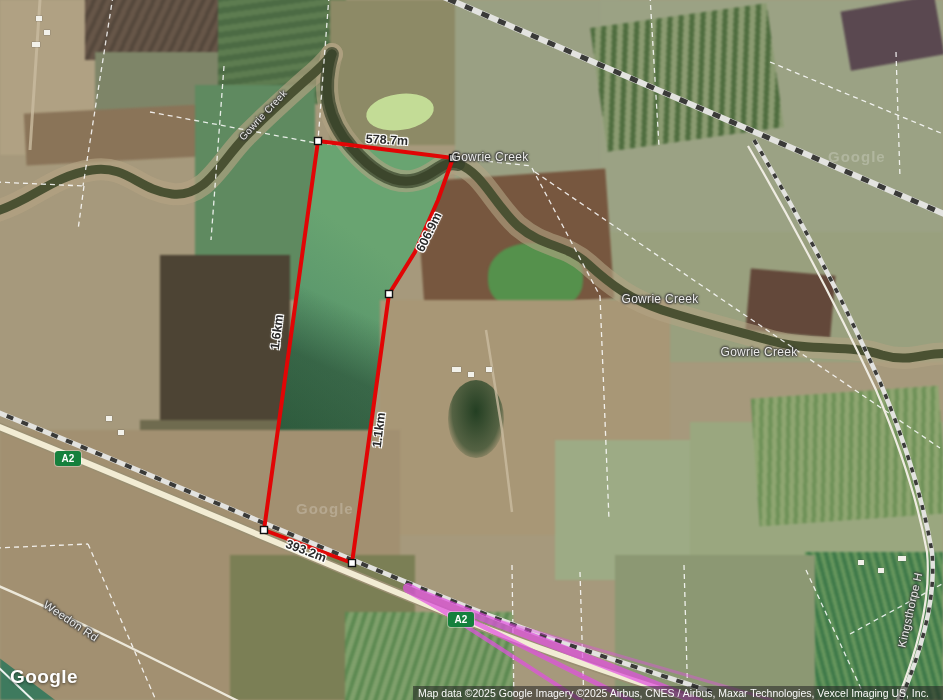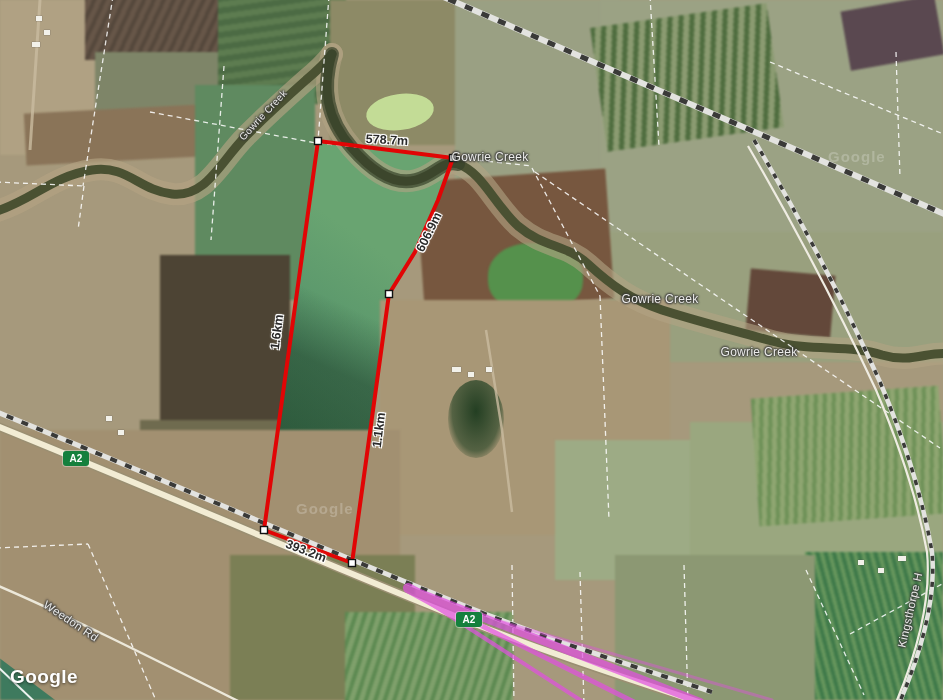--- a/index.html
+++ b/index.html
@@ -19,21 +19,21 @@
   .measure-line{stroke:var(--color-polygon,#e10505);stroke-width:4;fill:none;stroke-linejoin:round;}
   .vertex{fill:#fff;stroke:#111;stroke-width:1.4;}
   .cad{stroke:rgba(255,255,255,.85);stroke-width:1.3;stroke-dasharray:5 4;fill:none;}
   .magenta{stroke:var(--color-selection,#e24fe2);fill:none;stroke-linecap:round;}
   .mlabel{position:absolute;font-weight:bold;font-size:12.5px;color:#2a2a2a;white-space:nowrap;
     text-shadow:-1px -1px 0 #fff,1px -1px 0 #fff,-1px 1px 0 #fff,1px 1px 0 #fff,0 0 3px #fff;}
   .plabel{position:absolute;font-size:12px;color:#ececea;white-space:nowrap;letter-spacing:.3px;
     text-shadow:-1px 0 2px #3a3a3a,1px 0 2px #3a3a3a,0 -1px 2px #3a3a3a,0 1px 2px #3a3a3a;}
   .shield{position:absolute;width:26px;height:15px;border-radius:3px;
     background:var(--color-route_shield,#15803d);color:#fff;font-size:10px;font-weight:bold;
-    display:flex;align-items:center;justify-content:center;box-shadow:0 0 0 1px rgba(255,255,255,.35);margin-left:8px;}
+    display:flex;align-items:center;justify-content:center;box-shadow:0 0 0 1px rgba(255,255,255,.35);}
   .ghost{position:absolute;font-size:15px;font-weight:bold;color:rgba(255,255,255,.22);letter-spacing:1px;}
   #glogo{position:absolute;left:10px;top:666px;font-size:19px;font-weight:bold;color:#fff;
     letter-spacing:.4px;text-shadow:0 1px 3px rgba(0,0,0,.6);cursor:pointer;}
   #attribbar{position:absolute;left:413px;right:0;bottom:0;height:14px;background:rgba(35,35,35,.55);
     color:#fafafa;font-size:10.5px;line-height:14px;white-space:nowrap;overflow:hidden;padding-left:5px;}
   .bldg{position:absolute;width:6px;height:5px;background:#f2f1ea;box-shadow:0 0 1px #555;}
 </style>
 </head>
 <body>
 
@@ -169,13 +169,16 @@
   <div class="plabel" style="left:759px;top:352px;transform:translate(-50%,-50%);">Gowrie Creek</div>
   <div class="plabel" style="left:263px;top:115px;font-size:10px;transform:translate(-50%,-50%) rotate(-47deg);">Gowrie Creek</div>
   <div class="plabel" style="left:71px;top:621px;font-size:11.5px;transform:translate(-50%,-50%) rotate(34deg);">Weedon Rd</div>
   <div class="plabel" style="left:910px;top:610px;font-size:11.5px;transform:translate(-50%,-50%) rotate(-77deg);">Kingsthorpe H</div>
   <div class="shield" style="left:55px;top:451px;">A2</div>
   <div class="shield" style="left:448px;top:612px;">A2</div>
 
   <div class="ghost" style="left:296px;top:500px;">Google</div>
   <div class="ghost" style="left:828px;top:148px;">Google</div>
   <div id="glogo">Google</div>
+  <div id="attribbar">
+    <span>Map data ©2025 Google Imagery ©2025 Airbus, CNES / Airbus, Maxar Technologies, Vexcel Imaging US, Inc.</span>
+  </div>
 </div>
 
 </body></html>

